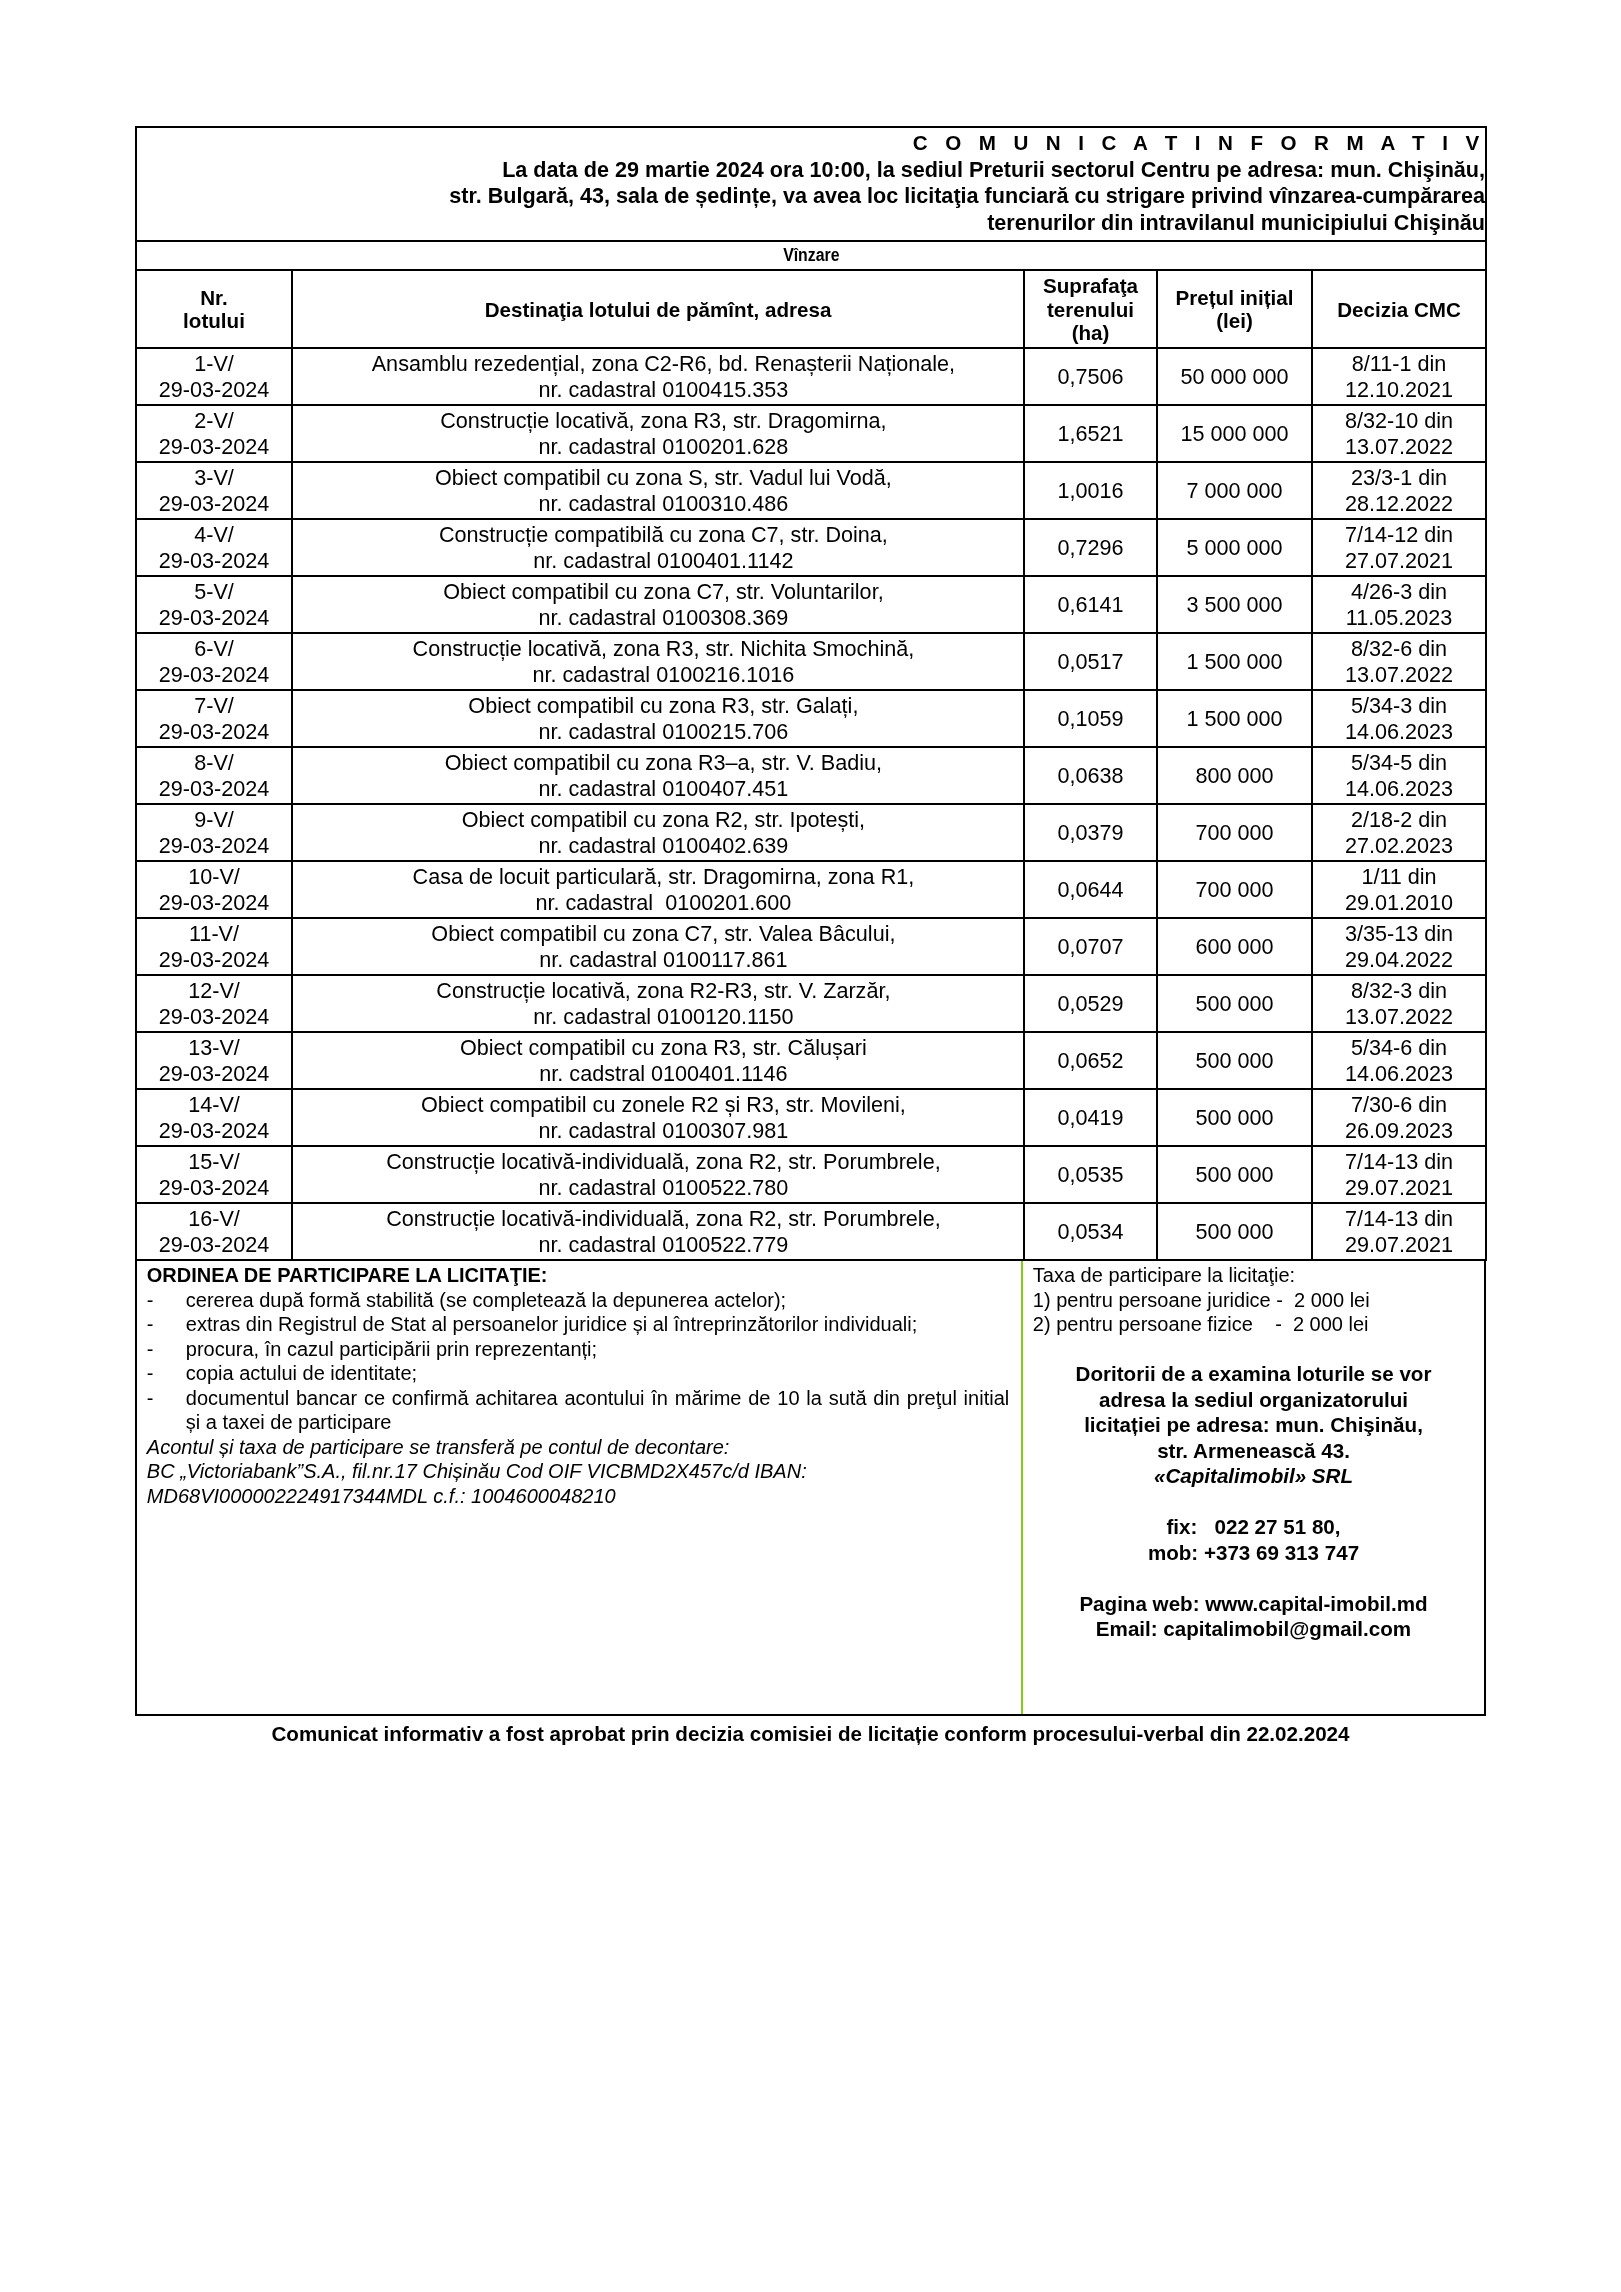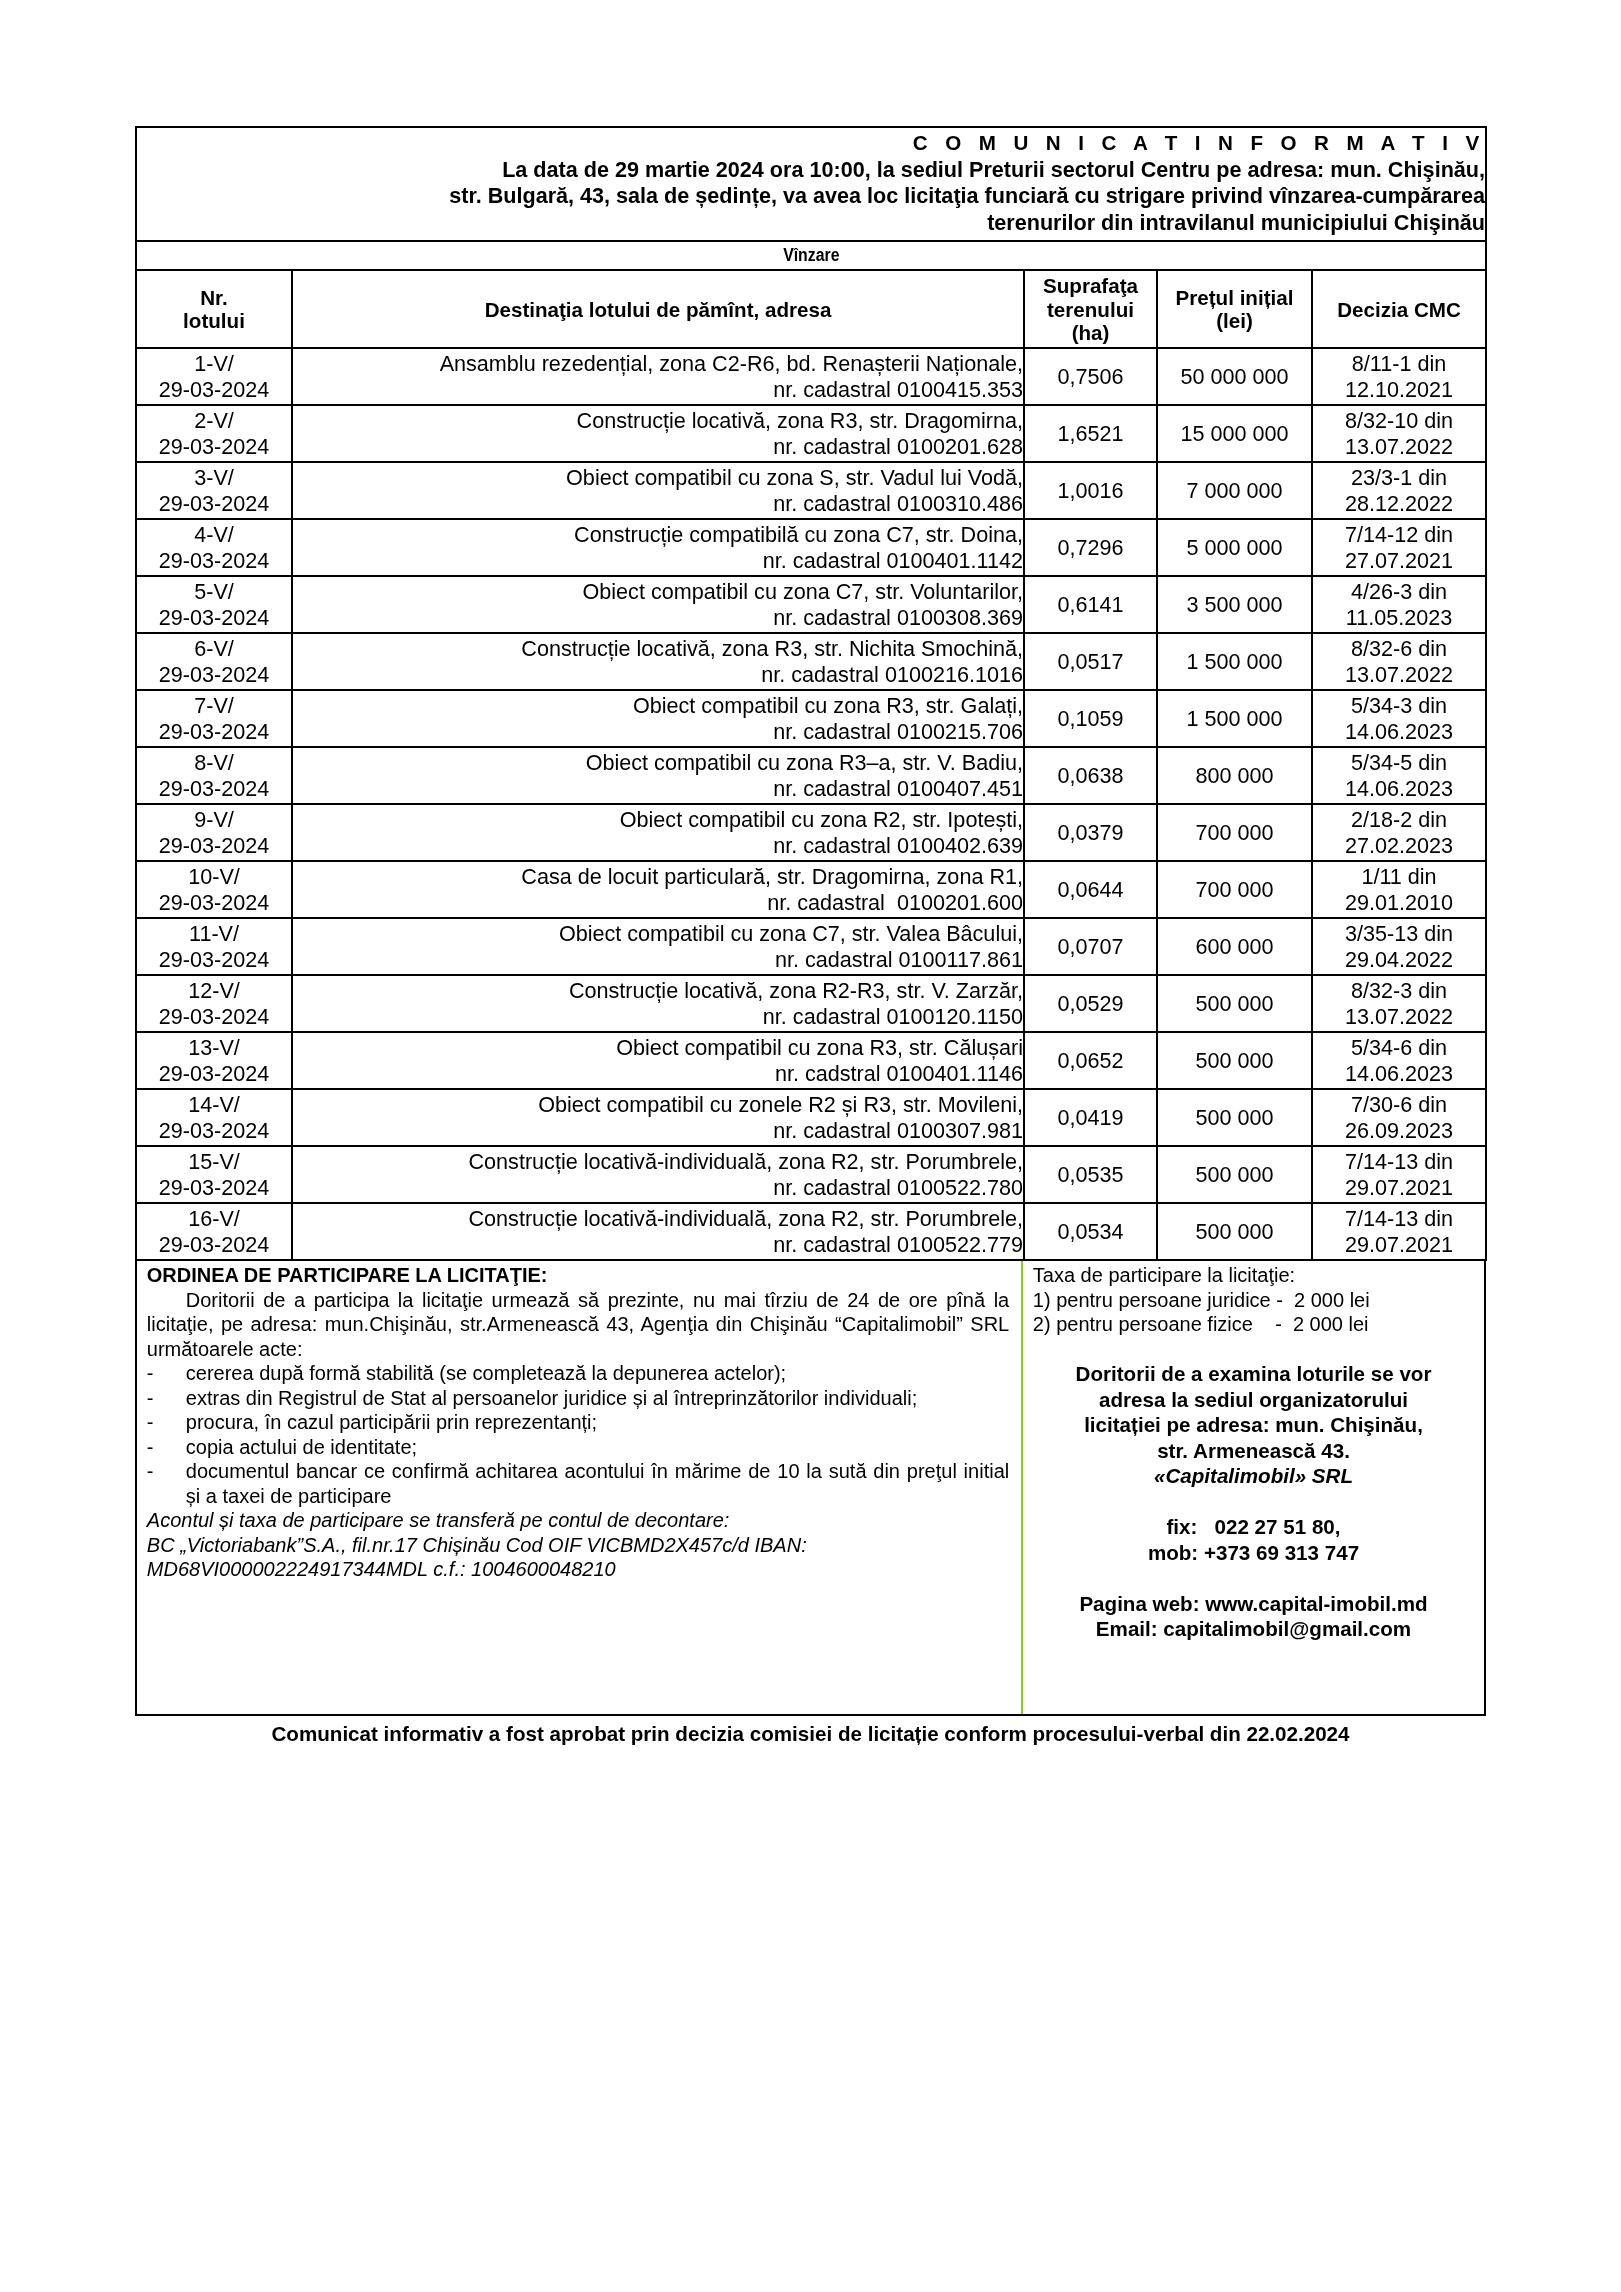--- a/index.html
+++ b/index.html
@@ -8,21 +8,21 @@
   table.main { border-collapse: collapse; width: 1351px; table-layout: fixed; }
   table.main td, table.main th { border: 2px solid #000; padding: 0; }
   .title-cell { height: 110px; text-align: right; font-weight: bold; font-size: 21.6px; line-height: 26.5px; padding-top: 2px !important; vertical-align: top; }
   .title-cell .t1 { letter-spacing: 5.9px; font-size: 20.6px; display: block; }
   .title-cell .tl { display: block; }
   .section-cell { height: 27.4px; text-align: center; font-size: 17.6px; font-weight: bold; transform: none; }
   .section-cell span { display: inline-block; transform: scaleX(0.9); }
   .hdr th { height: 76px; font-size: 20.6px; font-weight: bold; text-align: center; line-height: 23.5px; }
   .row td { height: 55px; font-size: 21.6px; line-height: 25.5px; }
   .c-nr { text-align: center; font-size: 19.6px; line-height: 25.5px; }
-  .c-dest { padding-left: 10.8px !important; text-align: right; margin-top: 21px; }
+  .c-dest { padding-left: 10.8px !important; text-align: center; margin-top: 21px; }
   .c-area, .c-price { text-align: center; font-size: 22.5px; }
   .c-dec { text-align: center; font-size: 22.5px; line-height: 25.5px; }
   .c-nr span, .c-dest span { display: block; }
   .c-dec span { display: block; }
 
   .footer { display: flex; border: 2px solid #000; border-top: none; height: 453px; }
   .f-left { width: 886px; border-right: 2px solid #84cc16; padding: 2px 11.8px 0 9.8px; font-size: 20px; line-height: 24.5px; box-sizing: border-box; }
   .f-right { flex: 1; padding: 2px 9.8px 0 9.8px; font-size: 20px; line-height: 24.5px; border-radius: 15px; }
   .f-left .head { font-weight: bold; display: block; }
   .f-left .para { display: block; text-align: justify; }
@@ -337,21 +337,20 @@
             <span>7/14-13 din</span>
             <span>29.07.2021</span>
           </td>
         </tr>
       </tbody>
   </table>
 
   <div class="footer">
     <div class="f-left">
       <span class="head">ORDINEA DE PARTICIPARE LA LICITAŢIE:</span>
-      <span class="para indent">Doritorii de a participa la licitaţie urmează să prezinte, nu mai tîrziu de 24 de ore pînă la licitaţie, pe adresa: mun.Chişinău, str.Armenească 43, Agenţia din Chişinău “Capitalimobil” SRL următoarele acte:</span>
       <ul>
         <li><span class="dash">-</span><span>cererea după formă stabilită (se completează la depunerea actelor);</span></li>
         <li><span class="dash">-</span><span>extras din Registrul de Stat al persoanelor juridice și al întreprinzătorilor individuali;</span></li>
         <li><span class="dash">-</span><span>procura, în cazul participării prin reprezentanți;</span></li>
         <li><span class="dash">-</span><span>copia actului de identitate;</span></li>
         <li><span class="dash">-</span><span>documentul bancar ce confirmă achitarea acontului în mărime de 10 la sută din preţul initial și a taxei de participare</span></li>
       </ul>
       <span class="it">Acontul și taxa de participare se transferă pe contul de decontare:</span>
       <span class="it">BC „Victoriabank”S.A., fil.nr.17 Chișinău  Cod OIF VICBMD2X457c/d IBAN:</span>
       <span class="it">MD68VI000002224917344MDL c.f.: 1004600048210</span>

